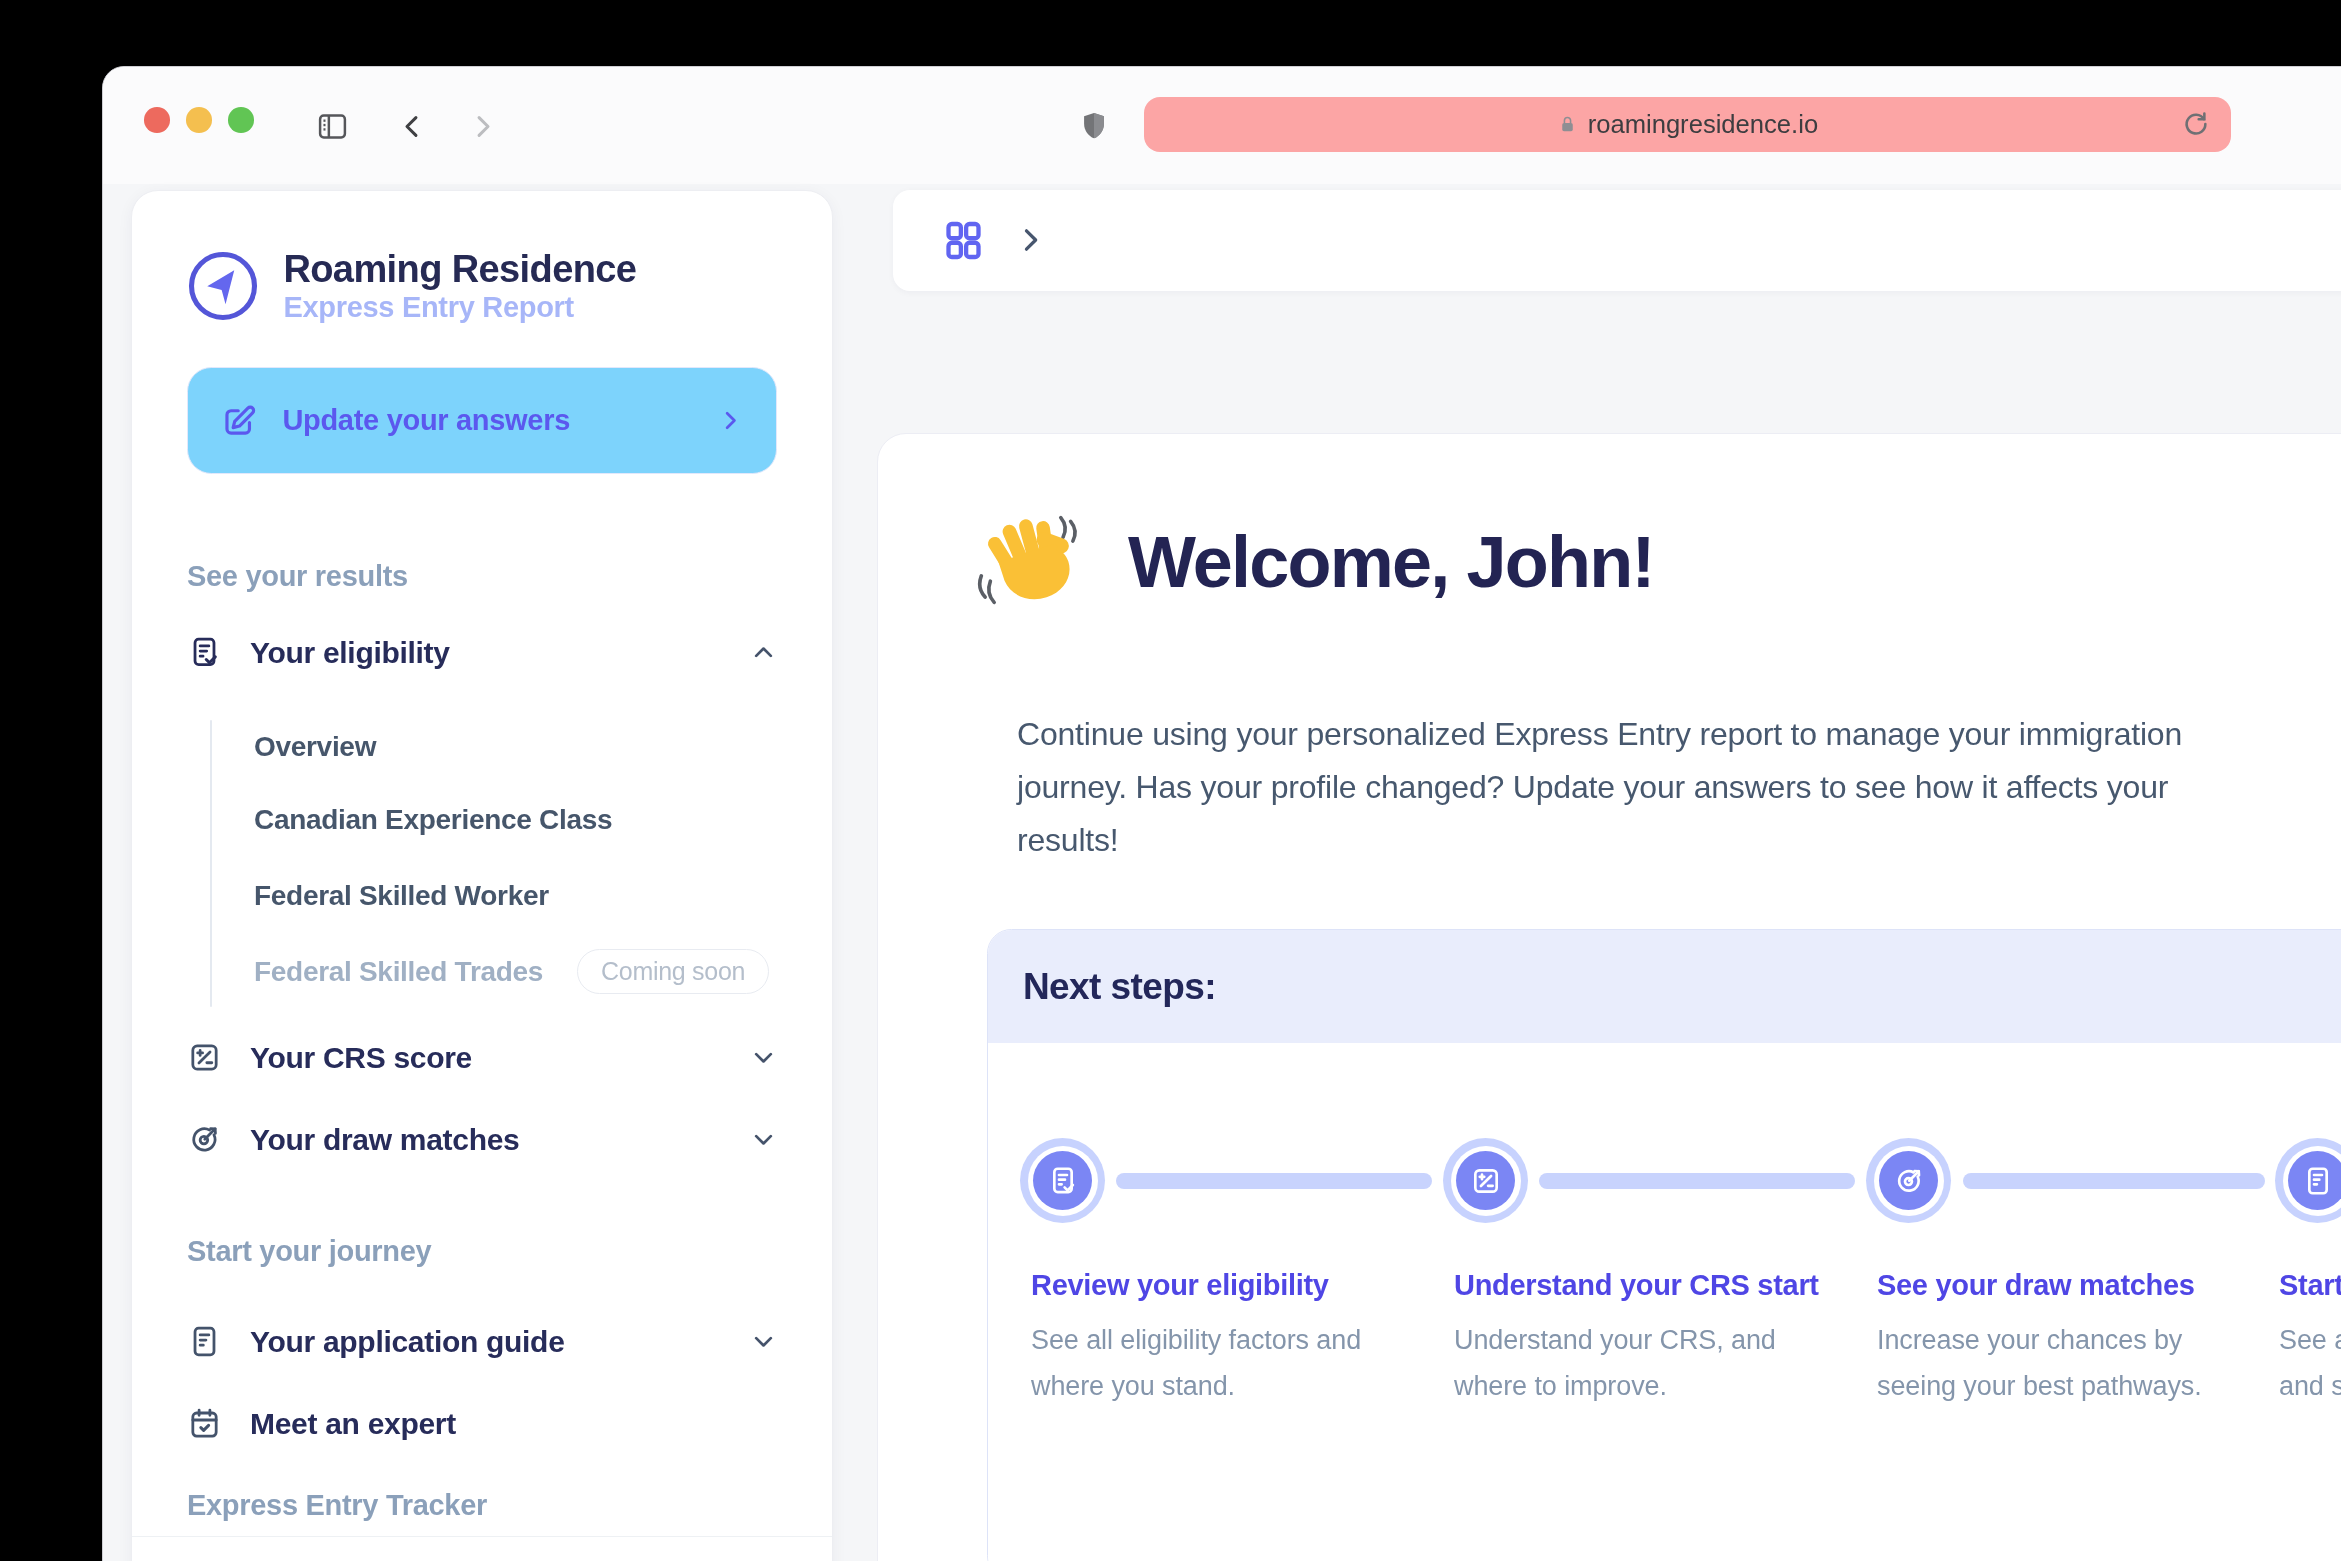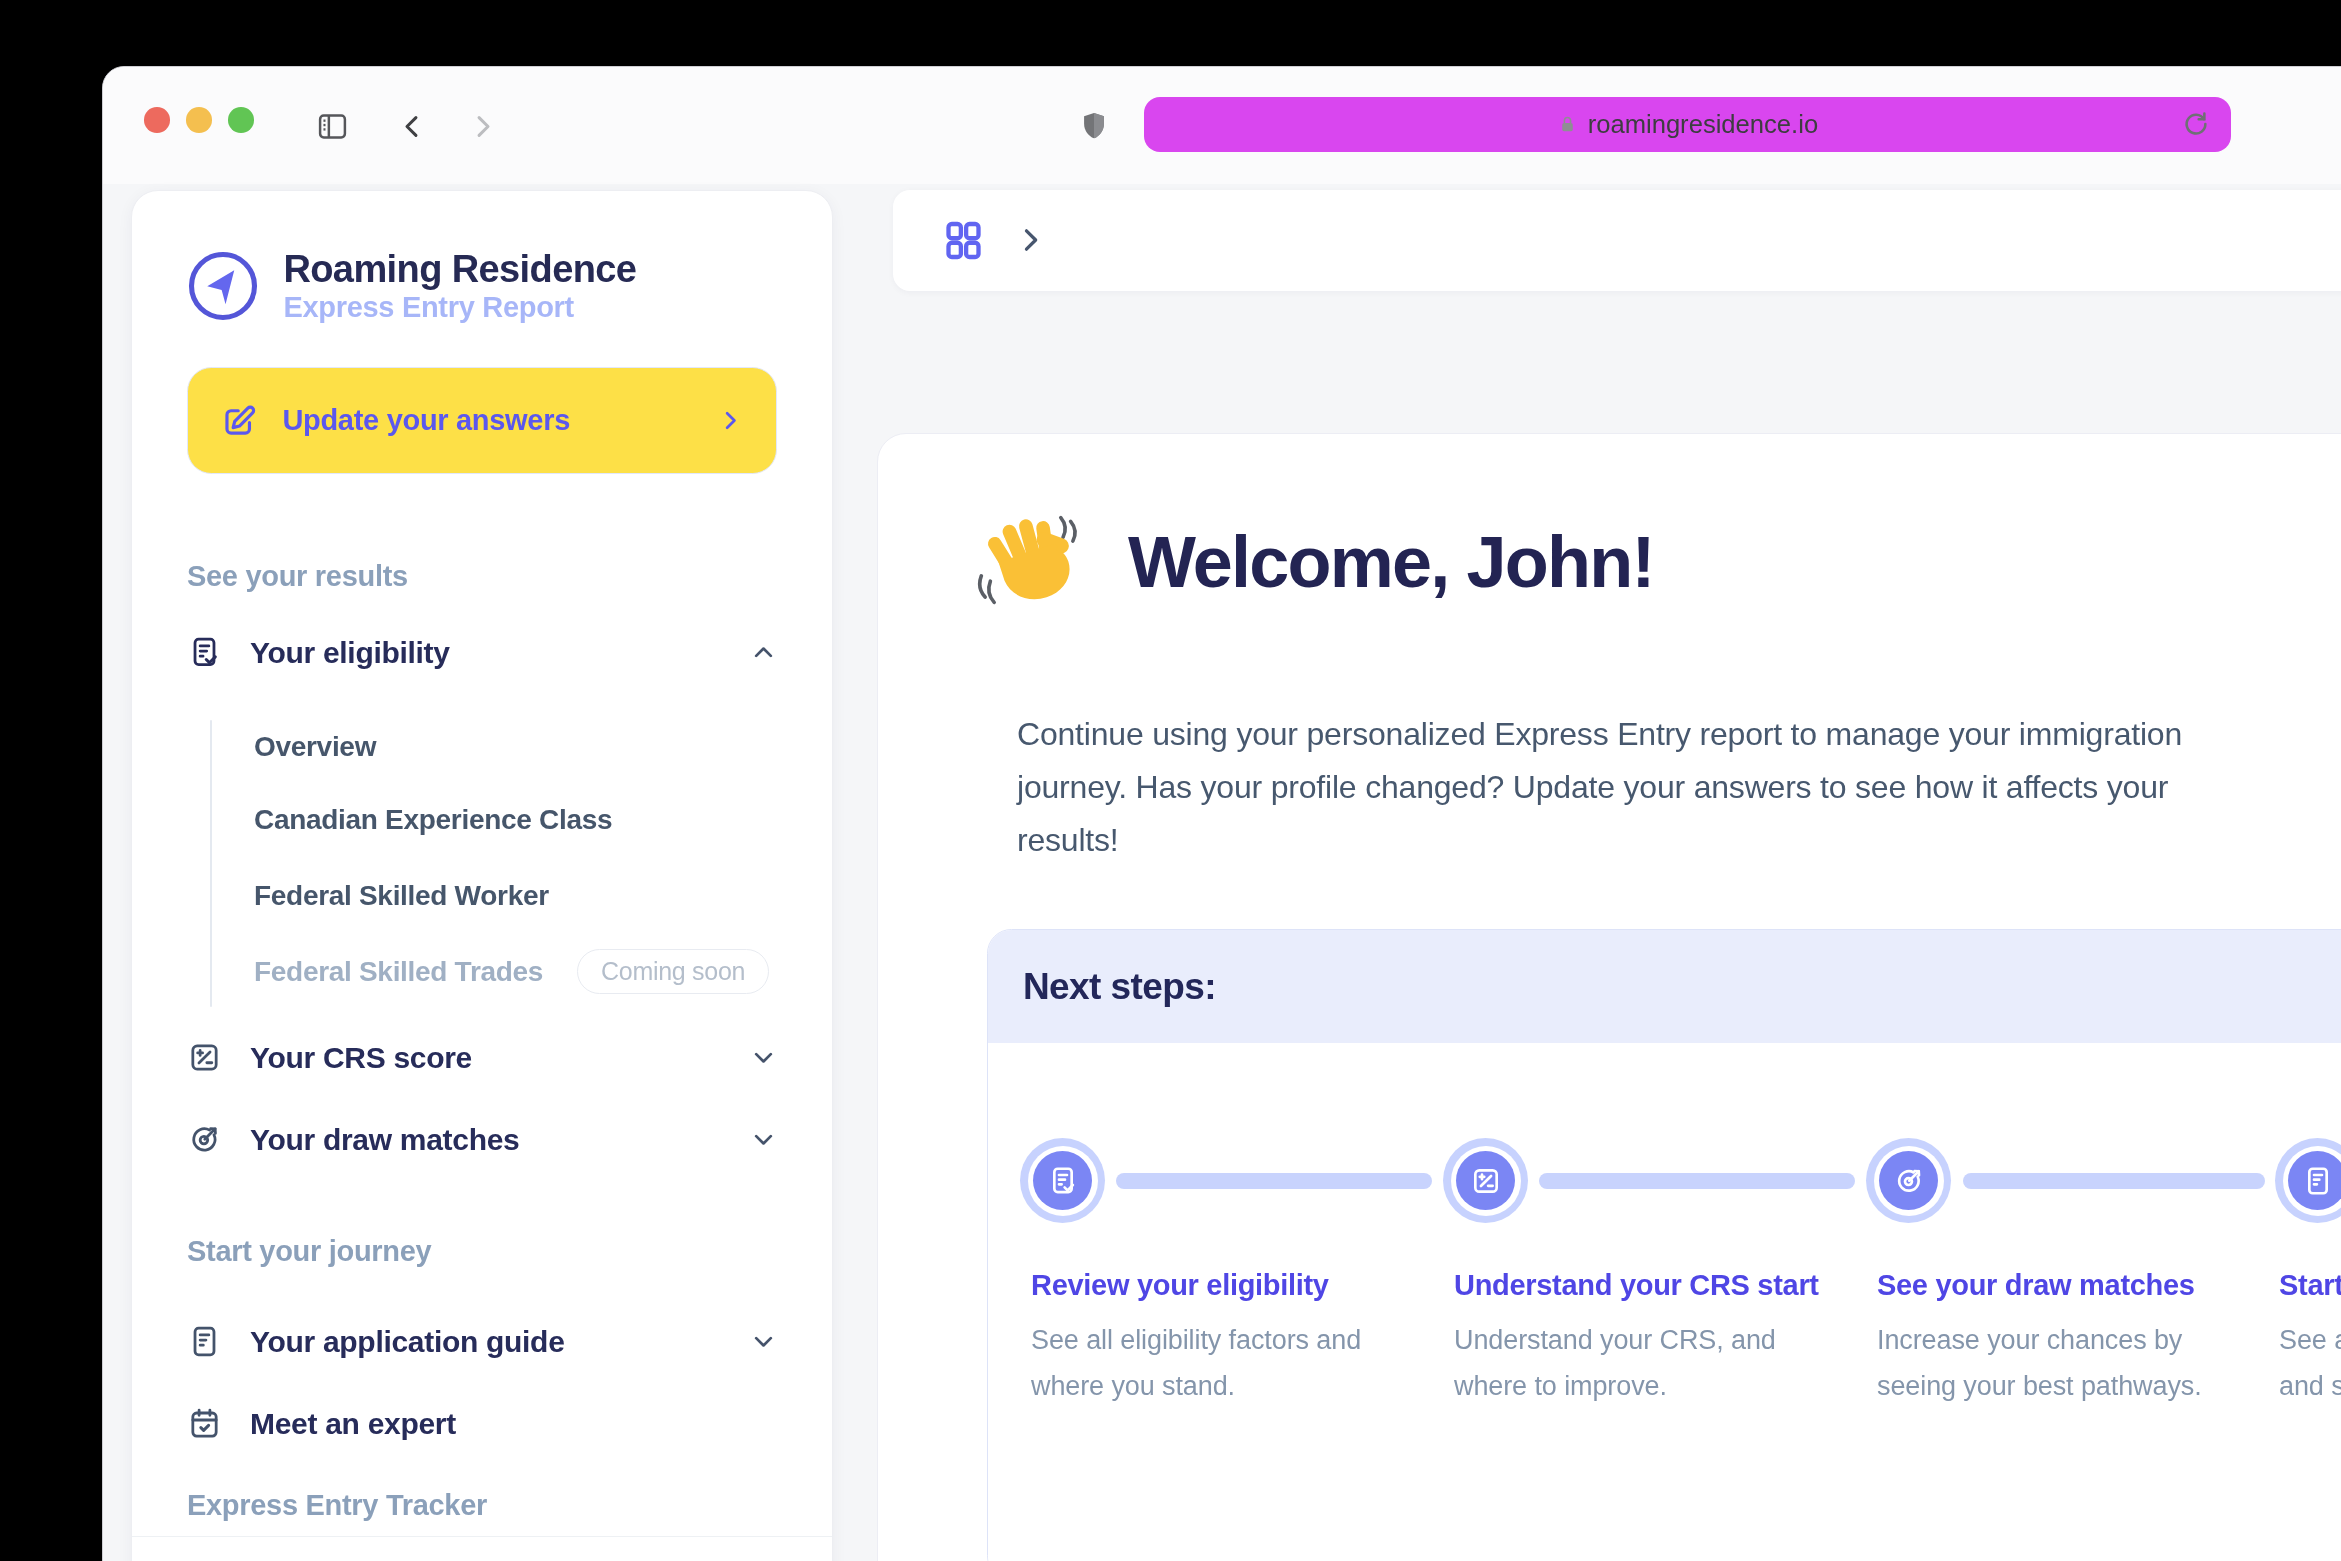--- a/index.html
+++ b/index.html
@@ -7,34 +7,34 @@
          font-family:"Liberation Sans",sans-serif;-webkit-font-smoothing:antialiased;}
   
   .window{position:absolute;left:102px;top:66px;width:2311px;height:1586px;
           background:#fbfbfc;border:1.2px solid #cfcfd4;border-radius:22px;}
   .toolbar{position:absolute;left:0;top:0;right:0;height:117px;background:#fbfbfc;
            border-bottom:1.2px solid #e8e8ea;border-radius:21px 21px 0 0;}
   .traffic{position:absolute;left:41px;top:40px;display:flex;gap:16.5px;}
   .traffic span{width:25.6px;height:25.6px;border-radius:50%;display:block;}
   .tl-red{background:#ed6a5e;}.tl-yellow{background:#f4bf4f;}.tl-green{background:#61c554;}
   .tbicon{position:absolute;top:37px;width:44px;height:44px;display:flex;align-items:center;justify-content:center;}
-  .urlbar{position:absolute;left:1041px;top:30px;width:1087px;height:55px;background:#d946ef;
+  .urlbar{position:absolute;left:1041px;top:30px;width:1087px;height:55px;background:#fca5a5;
           border-radius:16px;display:flex;align-items:center;justify-content:center;gap:9.8px;}
   .urltext{font-size:25.6px;color:#3d3d40;}
   .reload{position:absolute;right:18.3px;top:10.4px;}
   
   .page{position:absolute;left:0;top:117px;right:0;height:1470px;background:#f5f6f8;}
   
   .sidebar{position:absolute;left:28px;top:6.1px;width:700px;height:1476px;background:#fff;
            border:1.2px solid #edeef2;border-radius:27px;box-shadow:0 3.7px 14.6px rgba(30,35,80,.05);}
   .srow{position:absolute;left:55px;width:590px;display:flex;align-items:center;}
   .brand{top:57px;gap:24.4px;}
   .brand-title{font-size:38px;font-weight:800;color:#262a54;letter-spacing:-0.6px;line-height:1.12;}
   .brand-sub{font-size:29px;font-weight:700;color:#a7b6f8;letter-spacing:-0.3px;}
-  .update-btn{top:176px;height:107px;background:#fde047;border:1.8px solid #e2e8fb;border-radius:24.4px;
+  .update-btn{top:176px;height:107px;background:#7dd3fc;border:1.8px solid #e2e8fb;border-radius:24.4px;
               padding:0 32px;box-sizing:border-box;justify-content:space-between;cursor:pointer;}
   .update-left{display:flex;align-items:center;gap:24.4px;}
   .update-label{font-size:29px;font-weight:800;color:#5b58ee;letter-spacing:-0.3px;}
   .sec-label{font-size:29px;font-weight:800;color:#8ba0ba;letter-spacing:-0.3px;}
   .nav-item{height:39px;justify-content:space-between;cursor:pointer;}
   .nav-left{display:flex;align-items:center;gap:28px;}
   .nav-label{font-size:30px;font-weight:800;color:#272c5a;letter-spacing:-0.3px;}
   .sub-rule{position:absolute;left:78px;top:529px;width:2.4px;height:287px;background:#e4e9f0;border-radius:1.2px;}
   .sub-item{left:122px;width:525px;height:37px;font-size:28px;font-weight:800;color:#46566b;
             letter-spacing:-0.3px;cursor:pointer;}

